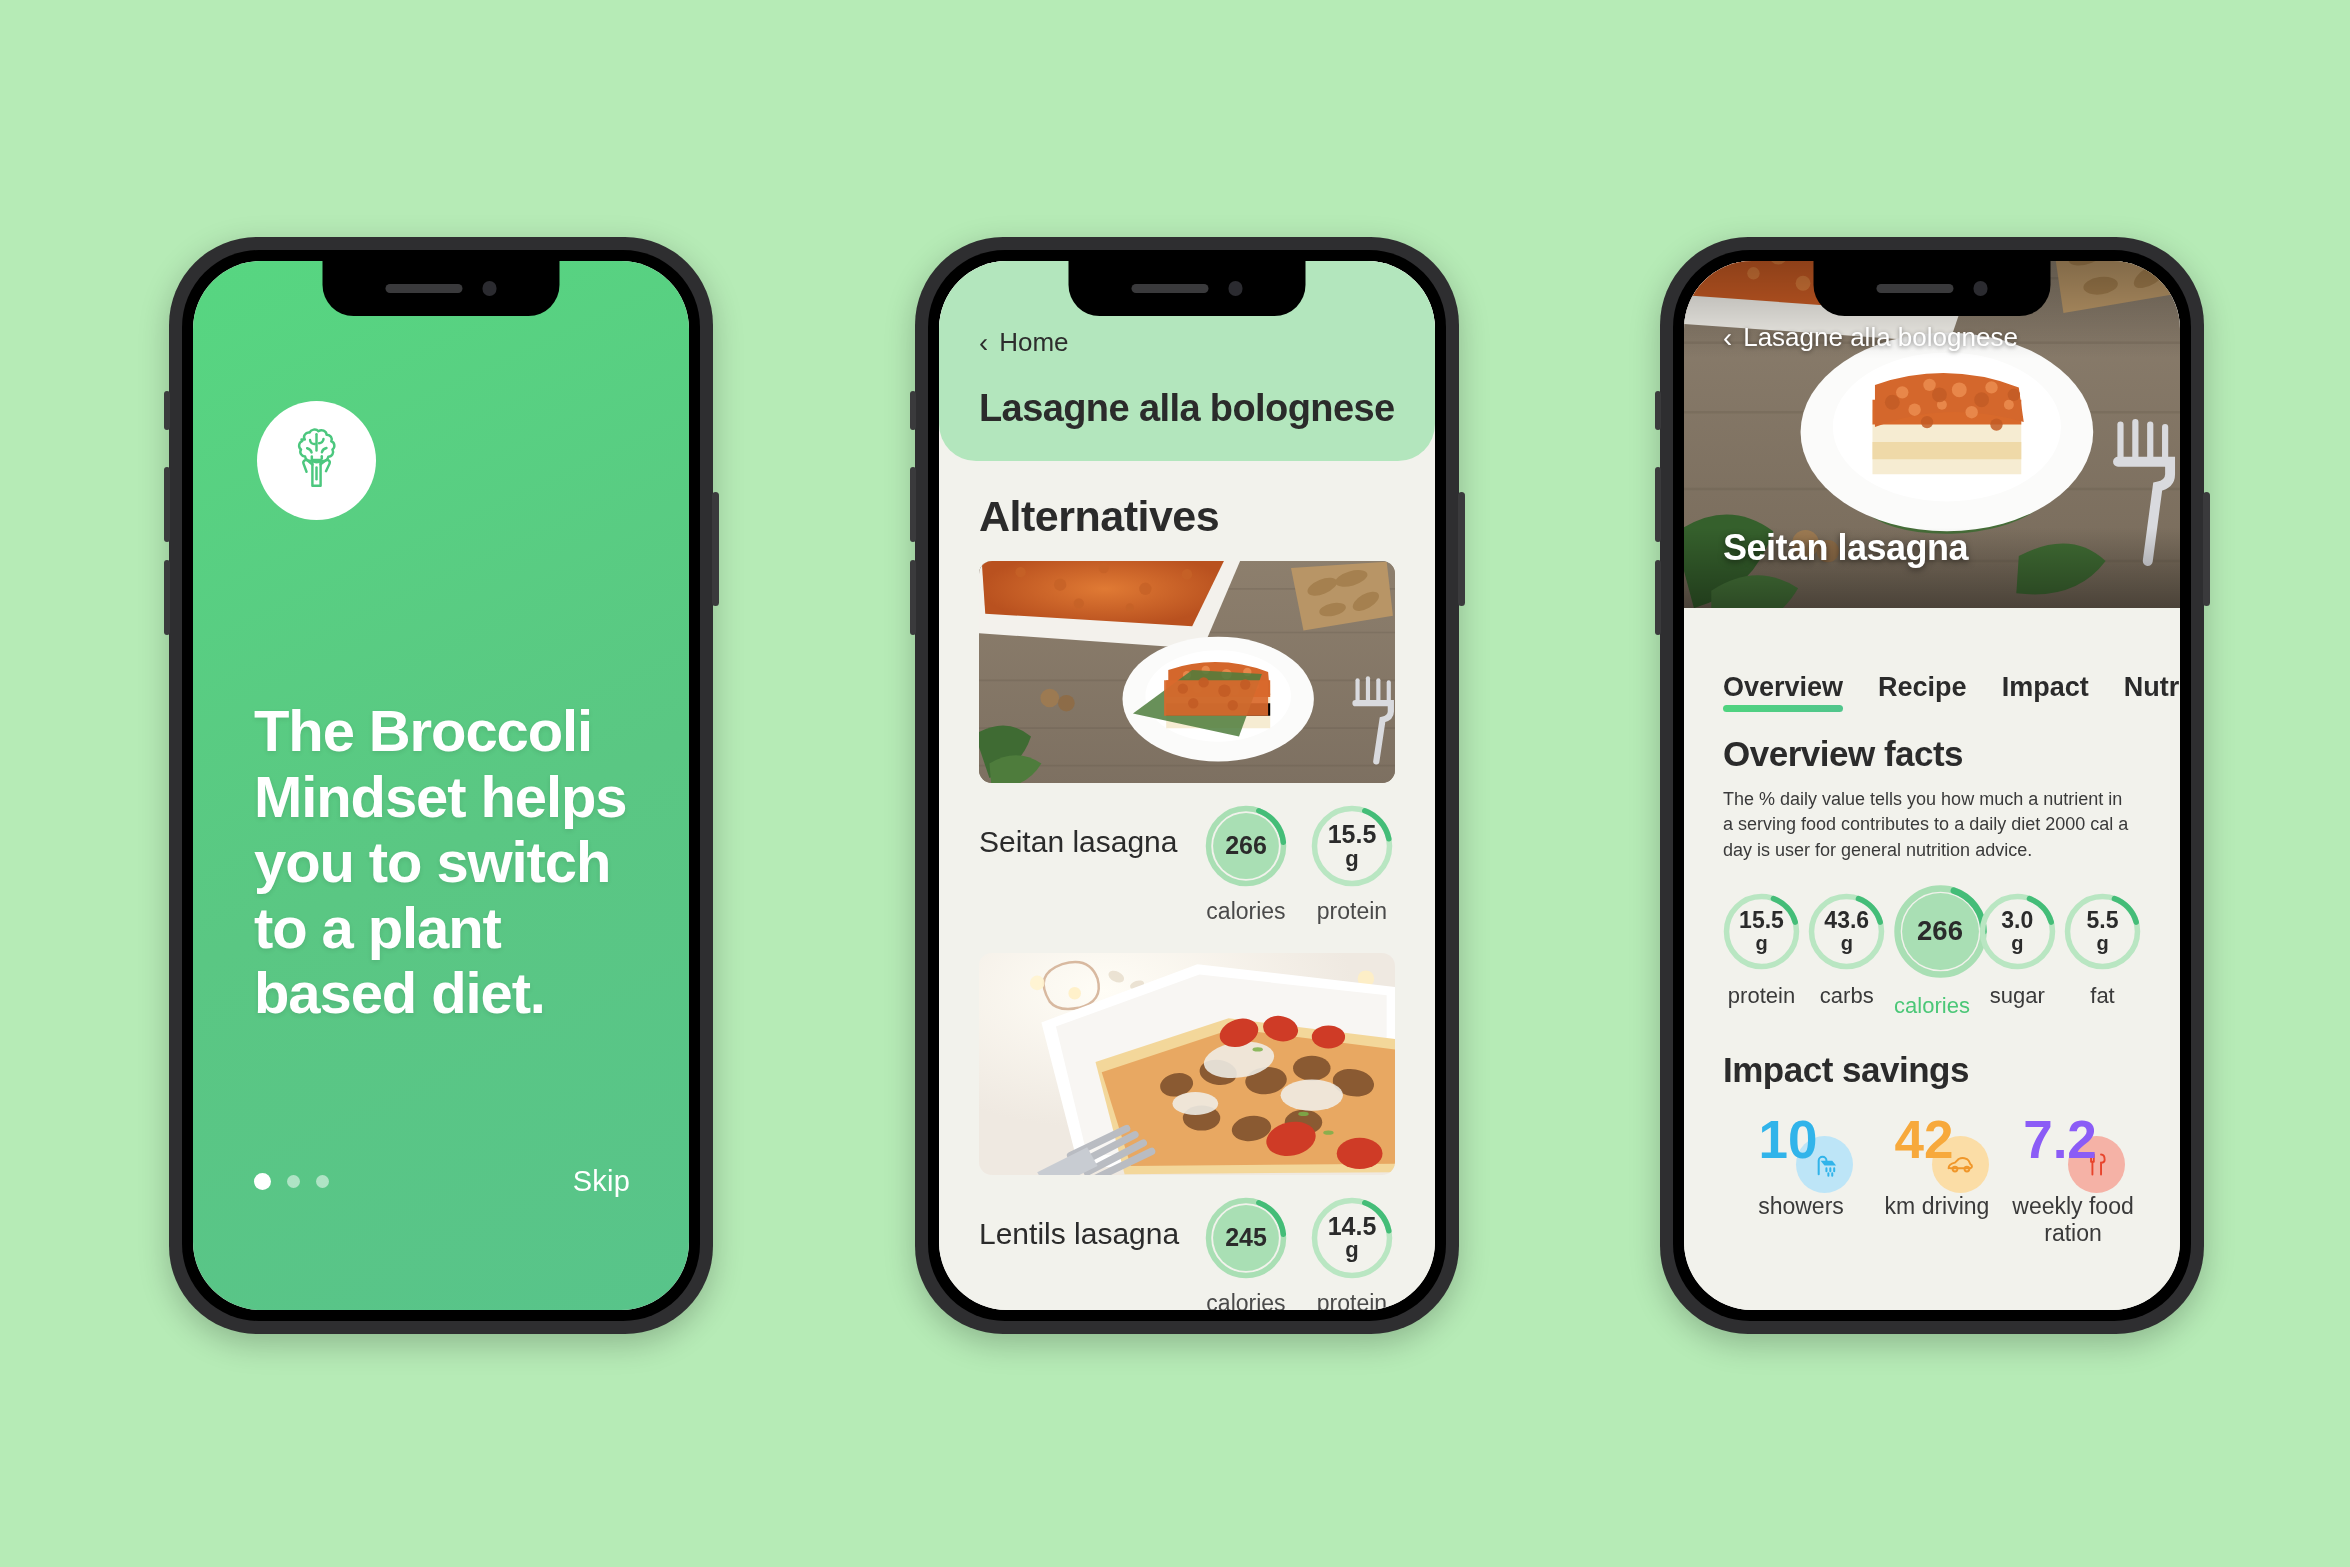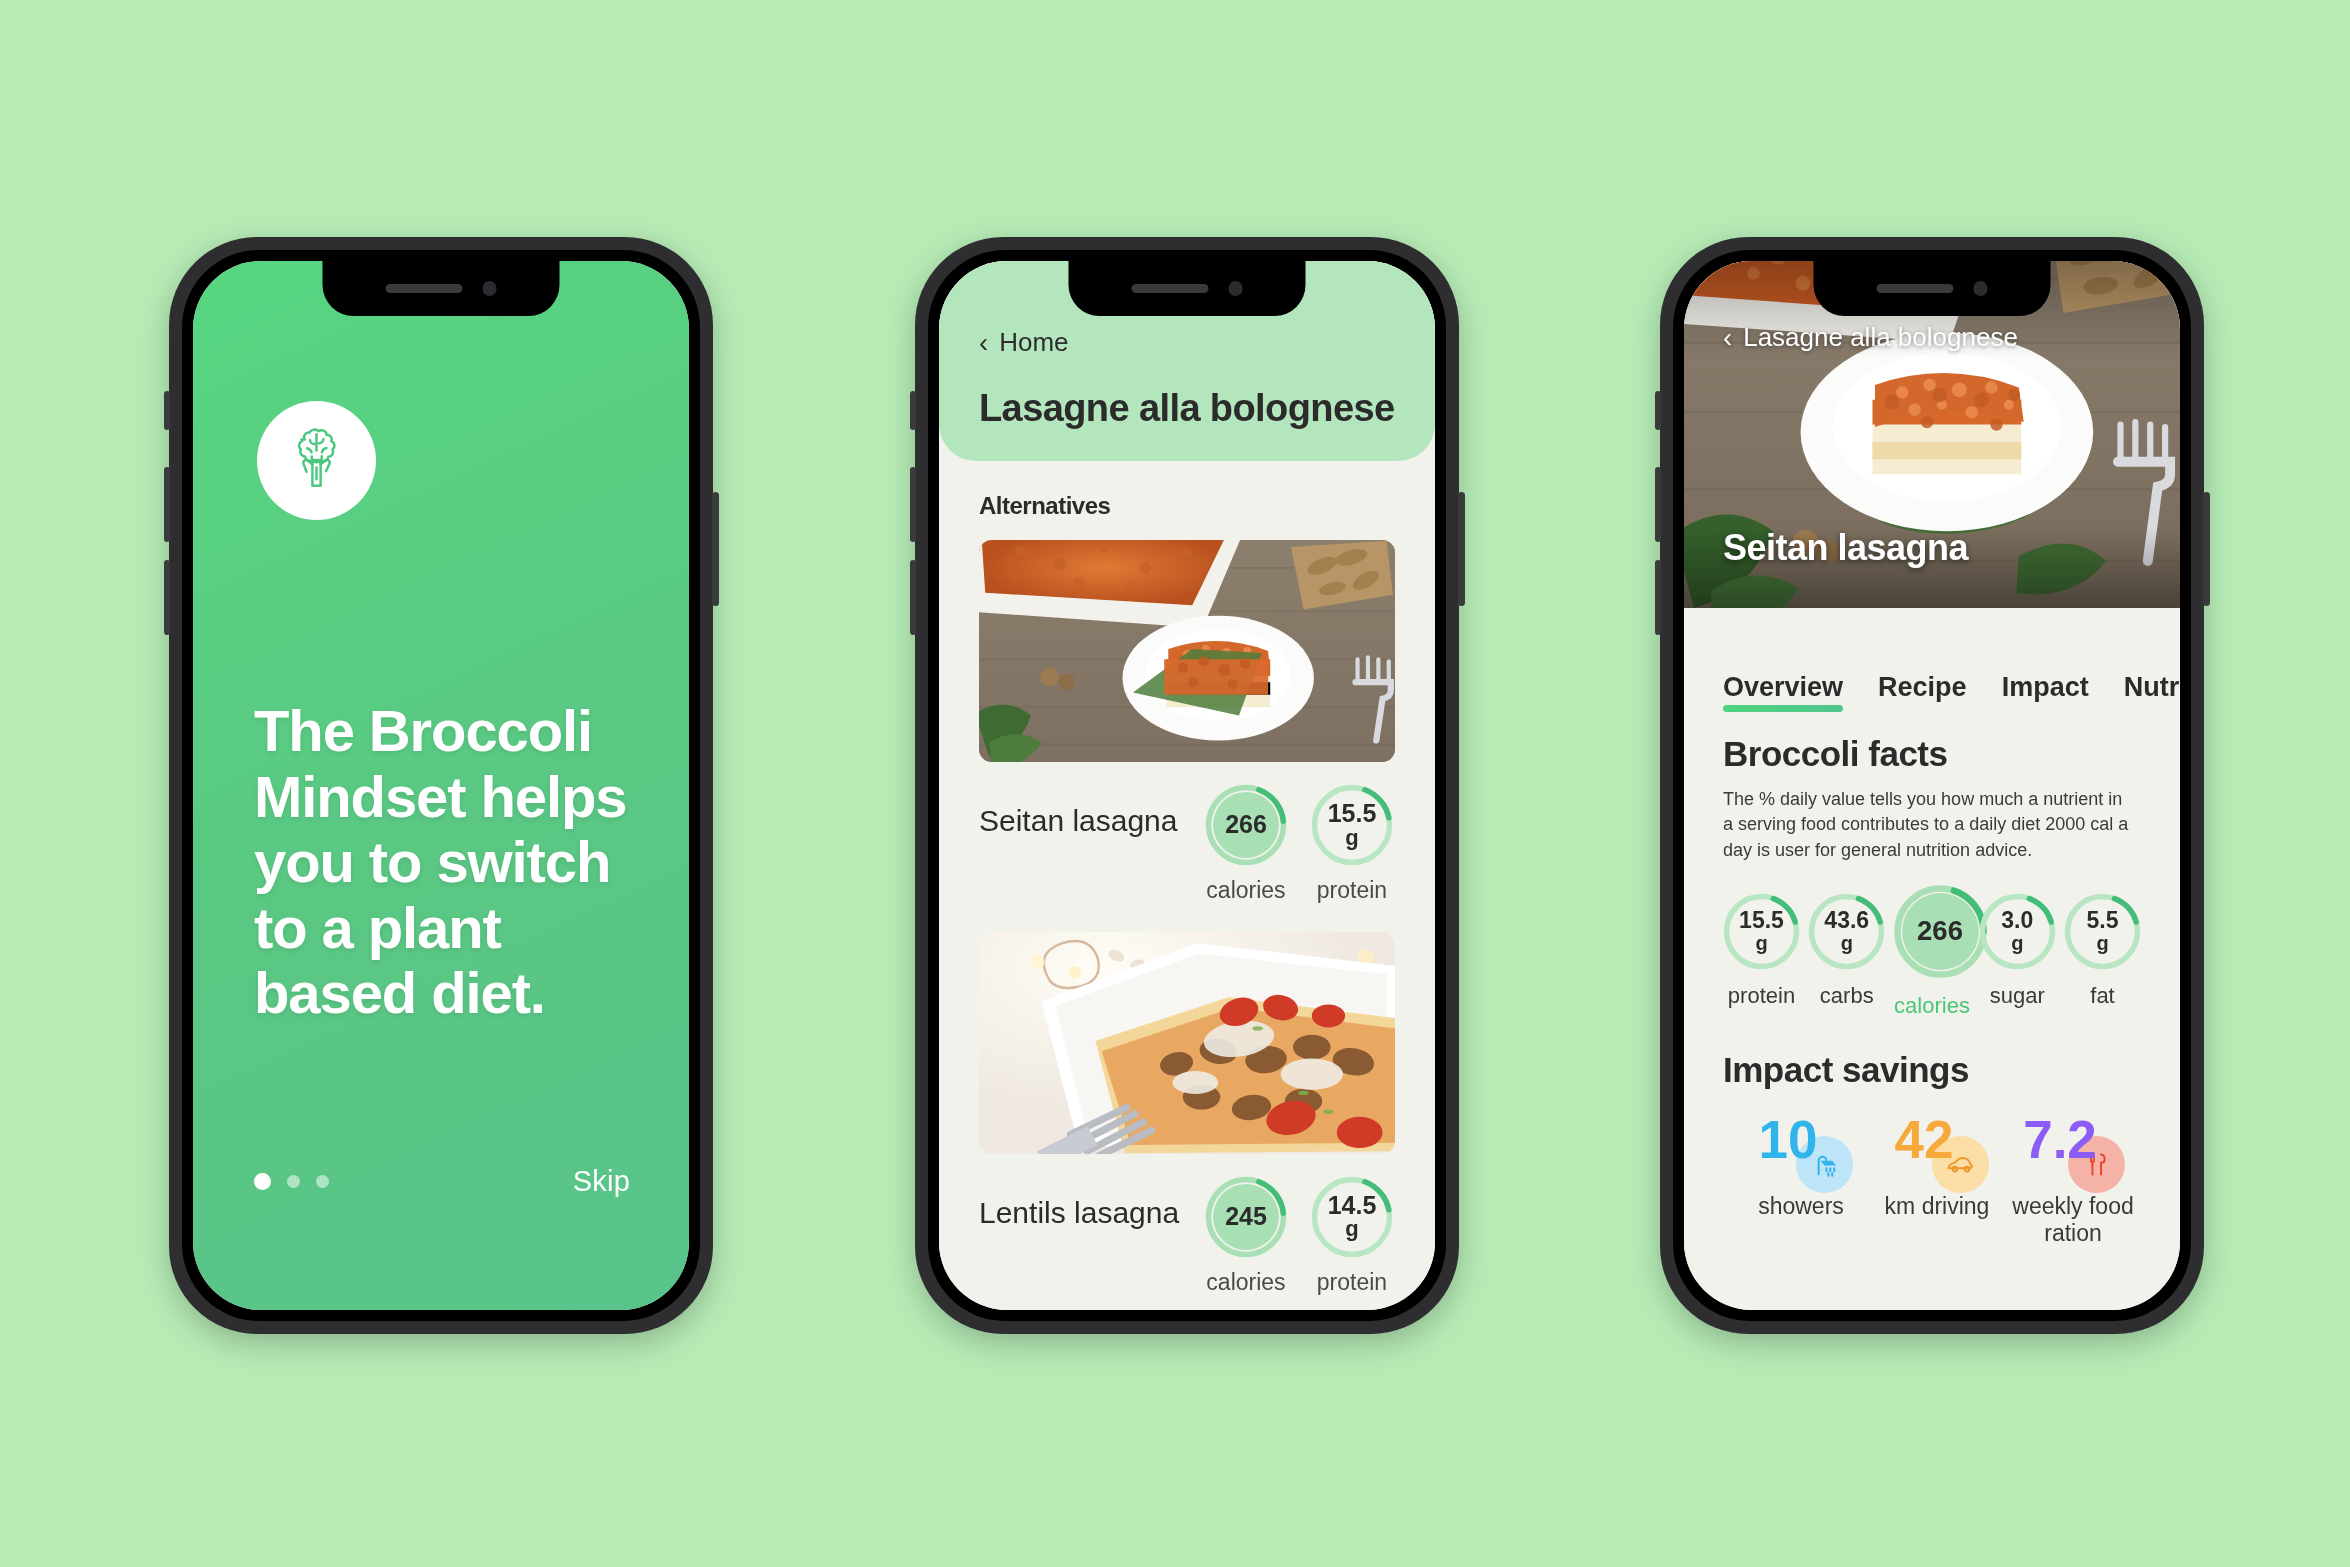--- a/index.html
+++ b/index.html
@@ -96,21 +96,21 @@
     display:flex; align-items:center; gap:11px;
     color:#2d2d2d; font-size:26px; font-weight:400;
   }
   .chev { font-size:27.5px; line-height:1; font-weight:400; }
   .hdr-title {
     margin-top:29px;
     font-size:38px; font-weight:700; color:#2b2b2b; letter-spacing:-0.6px;
   }
   .sec-title {
     padding:31px 40px 0 40px;
-    font-size:24px; font-weight:700; color:#2b2b2b; letter-spacing:-0.5px;
+    font-size:43px; font-weight:700; color:#2b2b2b; letter-spacing:-0.5px;
   }
   .food-card { padding:20px 40px 0 40px; }
   .food-photo {
     width:100%; height:222px; border-radius:13px;
     overflow:hidden; position:relative; background:#8b7d6b;
   }
   .food-photo svg { position:absolute; inset:0; width:100%; height:100%; }
   .card-row {
     display:flex; align-items:flex-start; justify-content:space-between;
     padding-top:20px;
@@ -573,21 +573,21 @@
           <div class="hero-title">Seitan lasagna</div>
         </div>
 
         <div class="tabs">
           <button class="tab active">Overview</button>
           <button class="tab">Recipe</button>
           <button class="tab">Impact</button>
           <button class="tab">Nutrition</button>
         </div>
 
-        <div class="h2">Broccoli facts</div>
+        <div class="h2">Overview facts</div>
         <div class="para">The % daily value tells you how much a nutrient in a serving food contributes to a daily diet 2000 cal a day is user for general nutrition advice.</div>
 
         <div class="nutri-row">
 
           <div class="nutri">
             <div class="ring">
               <svg width="81" height="81" viewBox="0 0 88 88">
                 <circle cx="44" cy="44" r="38" fill="none" stroke="#b9e6c2" stroke-width="6"></circle>
                 <circle cx="44" cy="44" r="38" fill="none" stroke="#44bd78" stroke-width="6" stroke-linecap="round" stroke-dasharray="36 203" transform="rotate(-70 44 44)"></circle>
               </svg>

